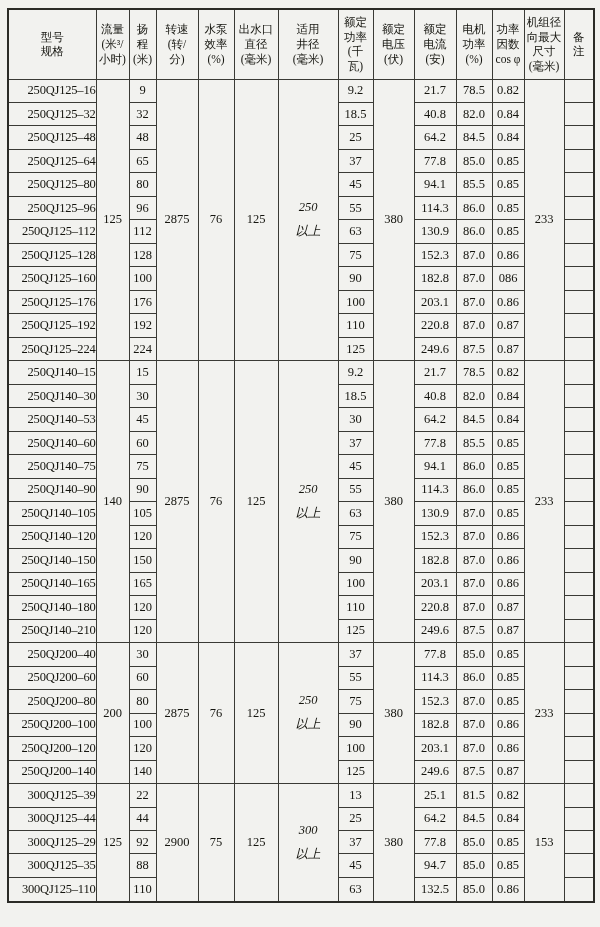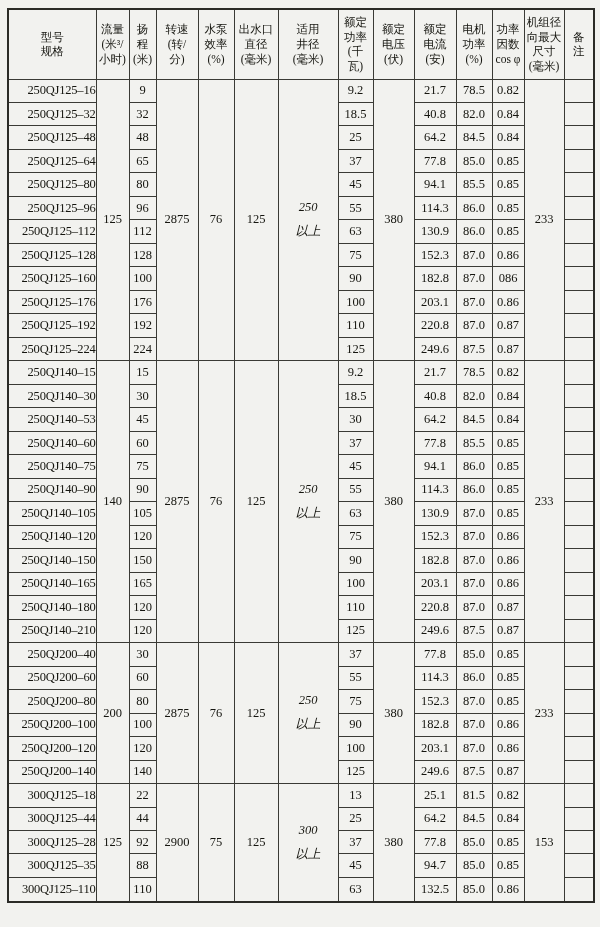--- a/index.html
+++ b/index.html
@@ -400,21 +400,21 @@
         <tr>
           <td class="model">250QJ200–140</td>
           <td>140</td>
           <td>125</td>
           <td>249.6</td>
           <td>87.5</td>
           <td>0.87</td>
           <td></td>
         </tr>
         <tr>
-          <td class="model">300QJ125–18</td>
+          <td class="model">300QJ125–39</td>
           <td class="merged" rowspan="5">125</td>
           <td>22</td>
           <td class="merged" rowspan="5">2900</td>
           <td class="merged" rowspan="5">75</td>
           <td class="merged" rowspan="5">125</td>
           <td class="merged pre" rowspan="5">300
 以上</td>
           <td>13</td>
           <td class="merged" rowspan="5">380</td>
           <td>25.1</td>
@@ -426,21 +426,21 @@
         <tr>
           <td class="model">300QJ125–44</td>
           <td>44</td>
           <td>25</td>
           <td>64.2</td>
           <td>84.5</td>
           <td>0.84</td>
           <td></td>
         </tr>
         <tr>
-          <td class="model">300QJ125–28</td>
+          <td class="model">300QJ125–29</td>
           <td>92</td>
           <td>37</td>
           <td>77.8</td>
           <td>85.0</td>
           <td>0.85</td>
           <td></td>
         </tr>
         <tr>
           <td class="model">300QJ125–35</td>
           <td>88</td>

